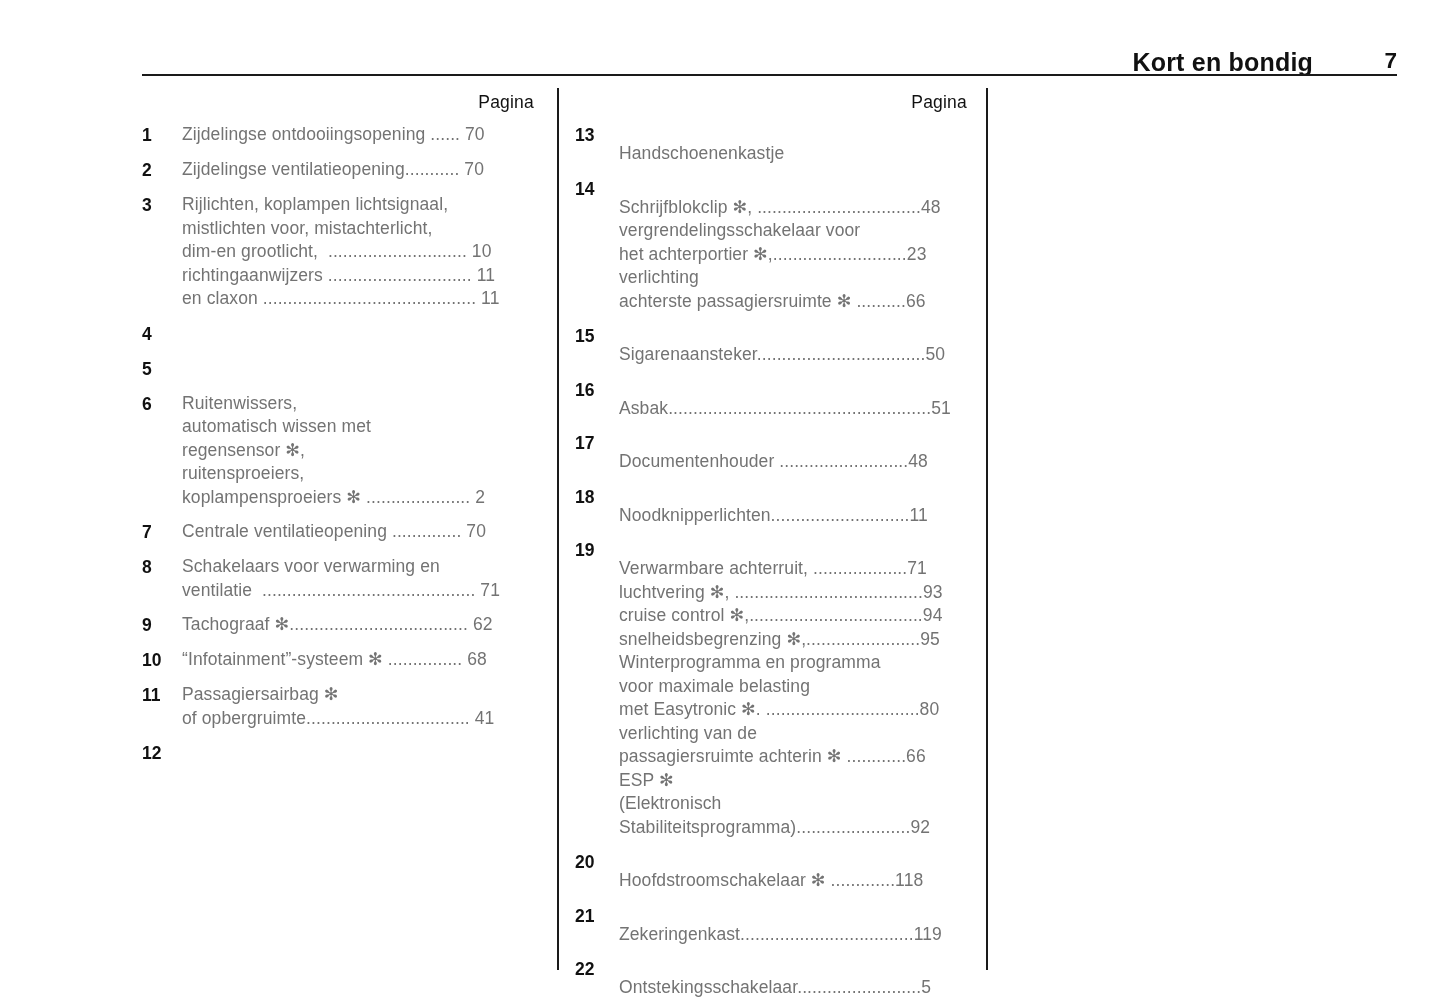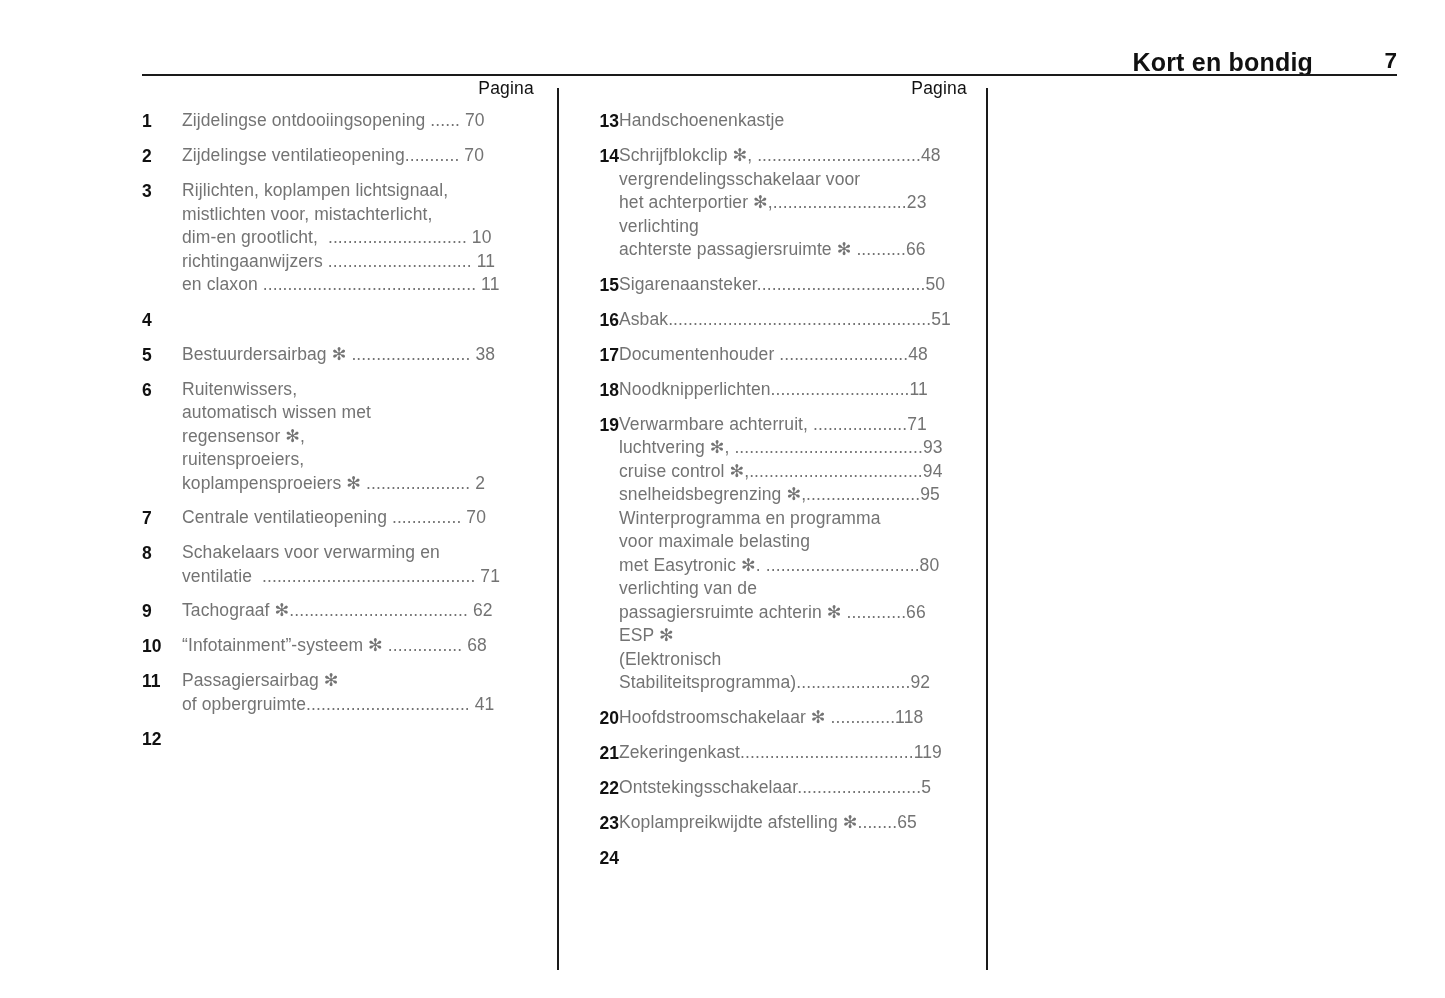--- a/index.html
+++ b/index.html
@@ -66,21 +66,21 @@
     height: 882px;
   }
   .vrule-right {
     left: 986px;
     top: 88px;
     height: 882px;
   }
   
   .col {
     position: absolute;
-    top: 78px;
+    top: 92px;
   }
   .col-left { left: 142px;  width: 400px; }
   .col-right { left: 575px; width: 400px; }
 
   .pagina-label {
     font-size: 17.5px;
     color: #111;
     text-align: right;
     padding-right: 8px;
     margin-bottom: 10px;
@@ -97,31 +97,31 @@
     width: 40px;
     flex: 0 0 40px;
     font-size: 17.5px;
     font-weight: bold;
     line-height: 24px;
     color: #111;
   }
   .col-right .entry .num {
     width: 44px;
     flex: 0 0 44px;
-    text-align: right;
+    text-align: left;
   }
   .entry .txt {
     font-size: 17.5px;
     line-height: 23.5px;
     color: #737373;
     white-space: pre-wrap;
     letter-spacing: 0.1px;
   }
   .col-left .entry .txt { width: 358px; }
-  .col-right .entry .txt { width: 350px; }
+  .col-right .entry .txt { width: 350px; margin-top: 19px; }
 </style>
 </head>
 <body>
 
 <div class="page">
 
   <div class="header">
     <div class="header-title">Kort en bondig</div>
     <div class="header-pageno">7</div>
   </div>
@@ -147,21 +147,20 @@
 mistlichten voor, mistachterlicht,
 dim-en grootlicht,  ............................ 10
 richtingaanwijzers ............................. 11
 en claxon ........................................... 11</div>
         </div>
         <div class="entry">
           <div class="num">4</div>
         </div>
         <div class="entry">
           <div class="num">5</div>
-          <div class="txt">Bestuurdersairbag ✻ ........................ 38</div>
         </div>
         <div class="entry">
           <div class="num">6</div>
           <div class="txt">Ruitenwissers,
 automatisch wissen met
 regensensor ✻,
 ruitensproeiers,
 koplampensproeiers ✻ ..................... 2</div>
         </div>
         <div class="entry">

